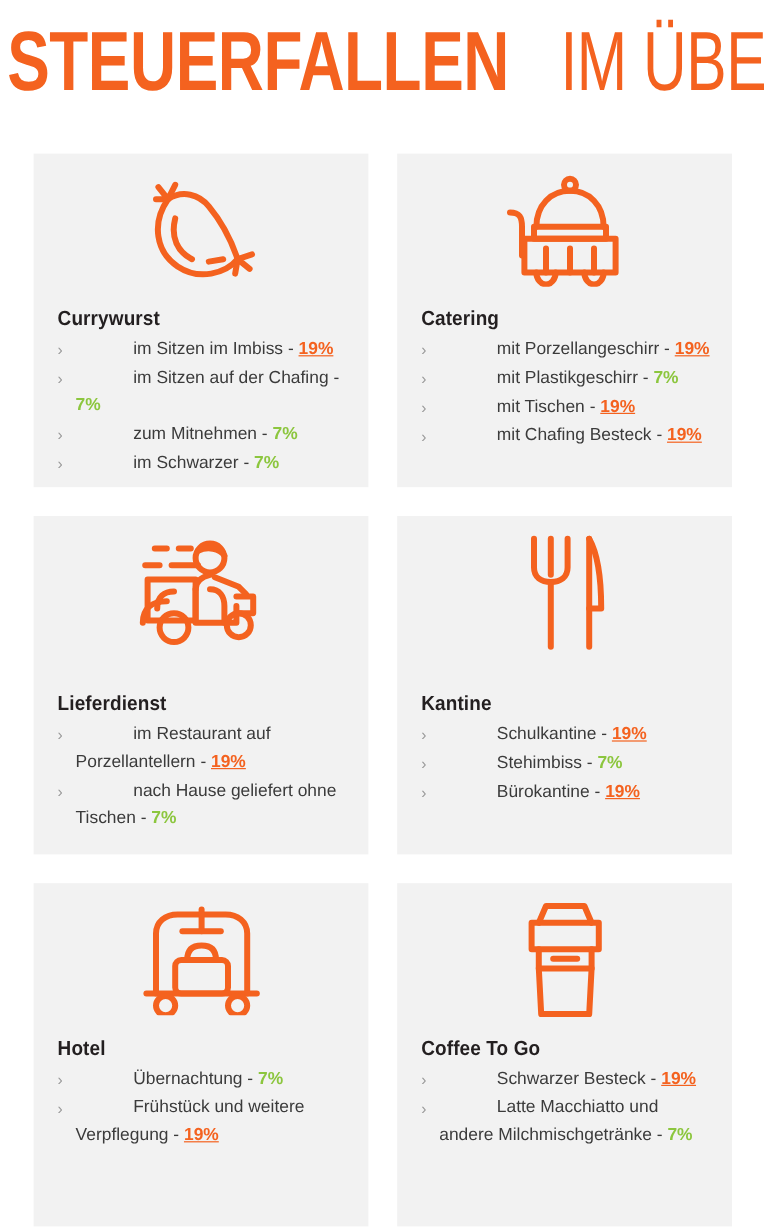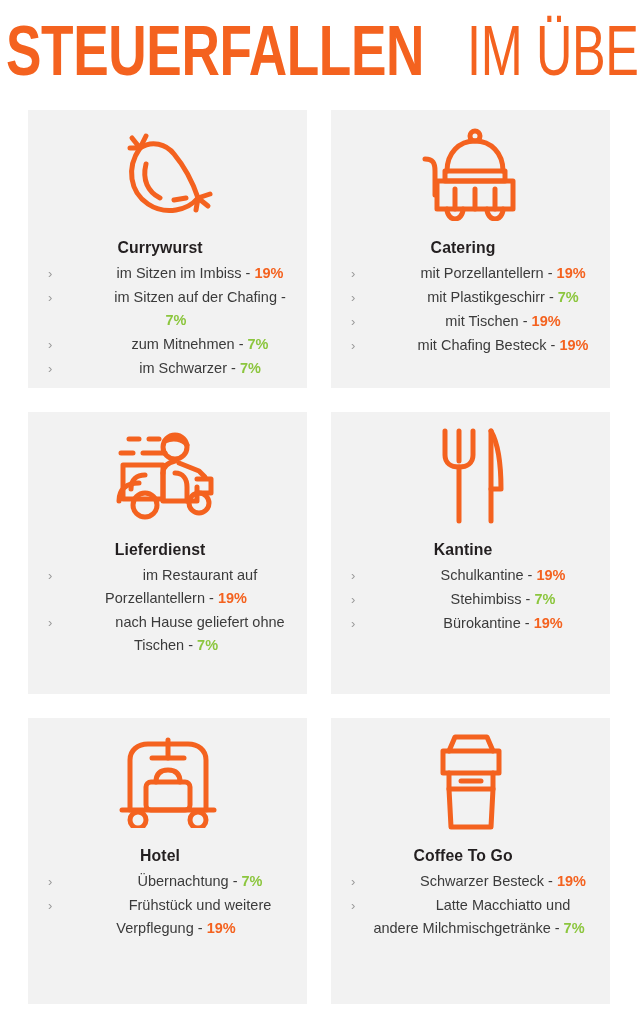--- a/index.html
+++ b/index.html
@@ -51,40 +51,39 @@
     transform: scaleX(0.72);
     transform-origin: left center;
     display: inline-block;
     margin-left: -108px;
   }
 
   
   .grid {
     position: absolute;
     left: 28px;
-    top: 110px;
+    top: 128px;
     width: 583px;
     display: grid;
     grid-template-columns: 279px 279px;
     grid-auto-rows: auto;
     column-gap: 24px;
     row-gap: 24px;
-    text-align: center;
   }
 
   .card {
     background: #f2f2f2;
     position: relative;
     box-sizing: border-box;
     padding: 0 0 14px 0;
     display: flex;
     flex-direction: column;
   }
   .card.r1 { height: 278px; }
-  .card.r2 { height: 282px; }
+  .card.r2 { height: 282px; gap: 19px; }
   .card.r3 { height: 286px; }
 
   .icon-wrap {
     height: 128px;
     display: flex;
     align-items: center;
     justify-content: center;
     flex: 0 0 auto;
   }
   .icon-wrap svg {
@@ -133,21 +132,21 @@
     font-family: "Liberation Sans", sans-serif;
   }
   ul.items li .txt {
     display: inline;
     margin-left: 48px;
   }
   ul.items li .rate {
     font-weight: 700;
     white-space: nowrap;
   }
-  .rate.r19 { color: #f4621f; }
+  .rate.r19 { color: #f4621f; text-decoration: underline; }
   .rate.r7  { color: #8cc63e; }
   .dash { color: #3b3b3b; }
 </style>
 </head>
 <body>
 
 <div class="page">
 
   <div class="headline">
     <span class="hl-strong">STEUERFALLEN</span>
@@ -185,21 +184,21 @@
     <rect x="20" y="54" width="76" height="28"></rect>
     <path d="M8 32 C16 32 18 36 18 44 L18 68"></path>
     <path d="M38 62 L38 82 M58 62 L58 82 M78 62 L78 82"></path>
     <path d="M30 82 C30 88 34 92 38 92 C42 92 46 88 46 82"></path>
     <path d="M70 82 C70 88 74 92 78 92 C82 92 86 88 86 82"></path>
   </svg>
         </div>
         <div class="card-body">
           <div class="card-title">Catering</div>
           <ul class="items">
-            <li><span class="chev">›</span><span class="txt">mit Porzellantellern</span><span class="dash"> - </span><span class="rate r19">19%</span></li>
+            <li><span class="chev">›</span><span class="txt">mit Porzellangeschirr</span><span class="dash"> - </span><span class="rate r19">19%</span></li>
             <li><span class="chev">›</span><span class="txt">mit Plastikgeschirr</span><span class="dash"> - </span><span class="rate r7">7%</span></li>
             <li><span class="chev">›</span><span class="txt">mit Tischen</span><span class="dash"> - </span><span class="rate r19">19%</span></li>
             <li><span class="chev">›</span><span class="txt">mit Chafing Besteck</span><span class="dash"> - </span><span class="rate r19">19%</span></li>
           </ul>
         </div>
       </div>
       <div class="card r2">
         <div class="icon-wrap">
           <svg width="110" height="98" viewBox="0 0 110 98" fill="none" stroke="#f4621f" stroke-width="5" stroke-linecap="round" stroke-linejoin="round">
     <path d="M16 12 L26 12 M36 12 L46 12 M8 26 L20 26 M30 26 L52 26"></path>

